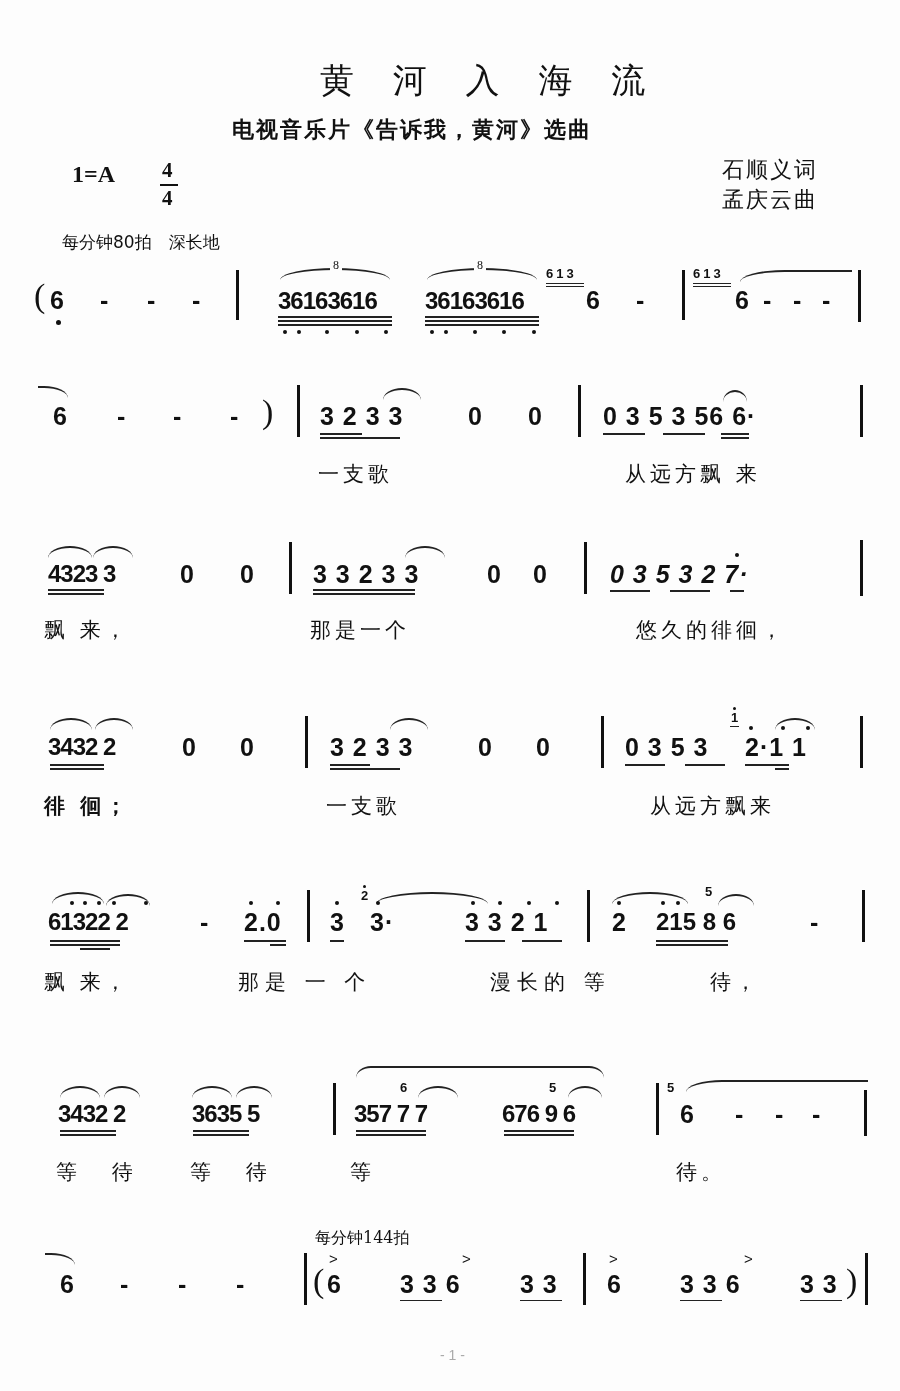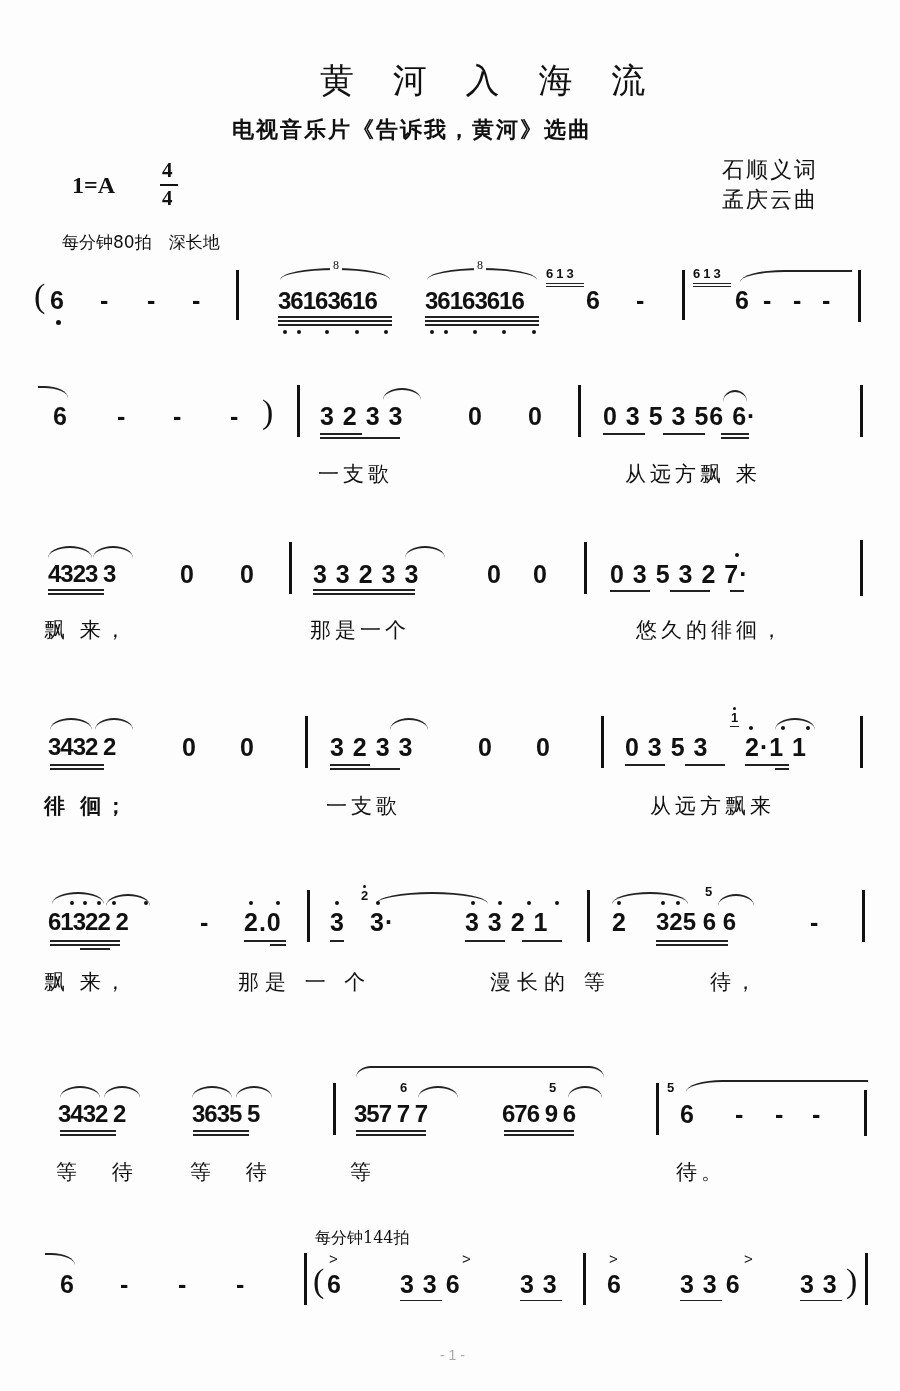--- a/index.html
+++ b/index.html
@@ -23,21 +23,21 @@
   .paren{font-family:"Liberation Serif",serif;font-size:34px;}
   .footer{font-family:"Liberation Sans",sans-serif;}
 </style>
 </head>
 <body>
 
 <div id="page">
 
   <div class="abs subtitle" style="left:232px;top:115px;">电视音乐片《告诉我，黄河》选曲</div>
   <div class="abs title" style="left:320px;top:58px;">黄 河 入 海 流</div>
-  <div class="abs key" style="left:72px;top:172px;">1=A</div>
+  <div class="abs key" style="left:72px;top:161px;">1=A</div>
   <div class="abs key" style="left:162px;top:158px;font-size:21px;">4</div>
   <div class="abs" style="left:160px;top:184px;width:18px;height:2px;background:#111;"></div>
   <div class="abs key" style="left:162px;top:186px;font-size:21px;">4</div>
   <div class="abs credit" style="left:722px;top:156px;">石顺义词</div>
   <div class="abs credit" style="left:722px;top:186px;">孟庆云曲</div>
   <div class="abs tempo" style="left:62px;top:231px;">每分钟80拍　深长地</div>
 
   <div>
     <span class="abs paren" style="left:34px;top:277px;">(</span>
     <span class="abs n" style="left:50px;top:286px;">6</span>
@@ -123,21 +123,21 @@
     <span class="abs n" style="left:180px;top:560px;">0</span>
     <span class="abs n" style="left:240px;top:560px;">0</span>
     <div class="bar" style="left:289px;top:542px;height:52px;"></div>
     <div class="slur" style="left:405px;top:546px;width:40px;"></div>
     <span class="abs n" style="left:313px;top:560px;">3 3 2 3 3</span>
     <div class="u1" style="left:313px;top:589px;width:102px;"></div>
     <div class="u1" style="left:313px;top:593px;width:102px;"></div>
     <span class="abs n" style="left:487px;top:560px;">0</span>
     <span class="abs n" style="left:533px;top:560px;">0</span>
     <div class="bar" style="left:584px;top:542px;height:52px;"></div>
-    <span class="abs n" style="left:610px;top:560px;">0 3 5 3 2 7·</span>
+    <span class="abs n" style="left:610px;top:560px;font-style:italic;">0 3 5 3 2 7·</span>
     <div class="dot" style="left:735px;top:553px;width:4px;height:4px;"></div>
     <div class="u1" style="left:610px;top:590px;width:40px;"></div>
     <div class="u1" style="left:670px;top:590px;width:40px;"></div>
     <div class="u1" style="left:730px;top:590px;width:14px;"></div>
     <div class="bar" style="left:860px;top:540px;height:56px;"></div>
     <span class="abs lyric" style="left:44px;top:616px;">飘 来，</span>
     <span class="abs lyric" style="left:310px;top:616px;">那是一个</span>
     <span class="abs lyric" style="left:636px;top:616px;">悠久的徘徊，</span>
   </div>
 
@@ -207,21 +207,21 @@
     <div class="dot" style="left:471px;top:901px;width:4px;height:4px;"></div>
     <div class="dot" style="left:498px;top:901px;width:4px;height:4px;"></div>
     <div class="dot" style="left:527px;top:901px;width:4px;height:4px;"></div>
     <div class="dot" style="left:555px;top:901px;width:4px;height:4px;"></div>
     <div class="u1" style="left:465px;top:940px;width:40px;"></div>
     <div class="u1" style="left:522px;top:940px;width:40px;"></div>
     <div class="bar" style="left:587px;top:890px;height:52px;"></div>
     <div class="slur" style="left:612px;top:892px;width:76px;"></div>
     <span class="abs n" style="left:612px;top:908px;">2</span>
     <div class="dot" style="left:617px;top:901px;width:4px;height:4px;"></div>
-    <span class="abs n sm" style="left:656px;top:908px;">325 6 6</span>
+    <span class="abs n sm" style="left:656px;top:908px;">215 8 6</span>
     <div class="dot" style="left:661px;top:901px;width:4px;height:4px;"></div>
     <div class="dot" style="left:676px;top:901px;width:4px;height:4px;"></div>
     <span class="abs grace" style="left:705px;top:884px;">5</span>
     <div class="slur" style="left:718px;top:894px;width:36px;"></div>
     <div class="u1" style="left:656px;top:940px;width:72px;"></div>
     <div class="u1" style="left:656px;top:944px;width:72px;"></div>
     <span class="abs n" style="left:810px;top:908px;">-</span>
     <div class="bar" style="left:862px;top:890px;height:52px;"></div>
     <span class="abs lyric" style="left:44px;top:968px;">飘 来，</span>
     <span class="abs lyric" style="left:238px;top:968px;letter-spacing:6px;">那是 一 个</span>

